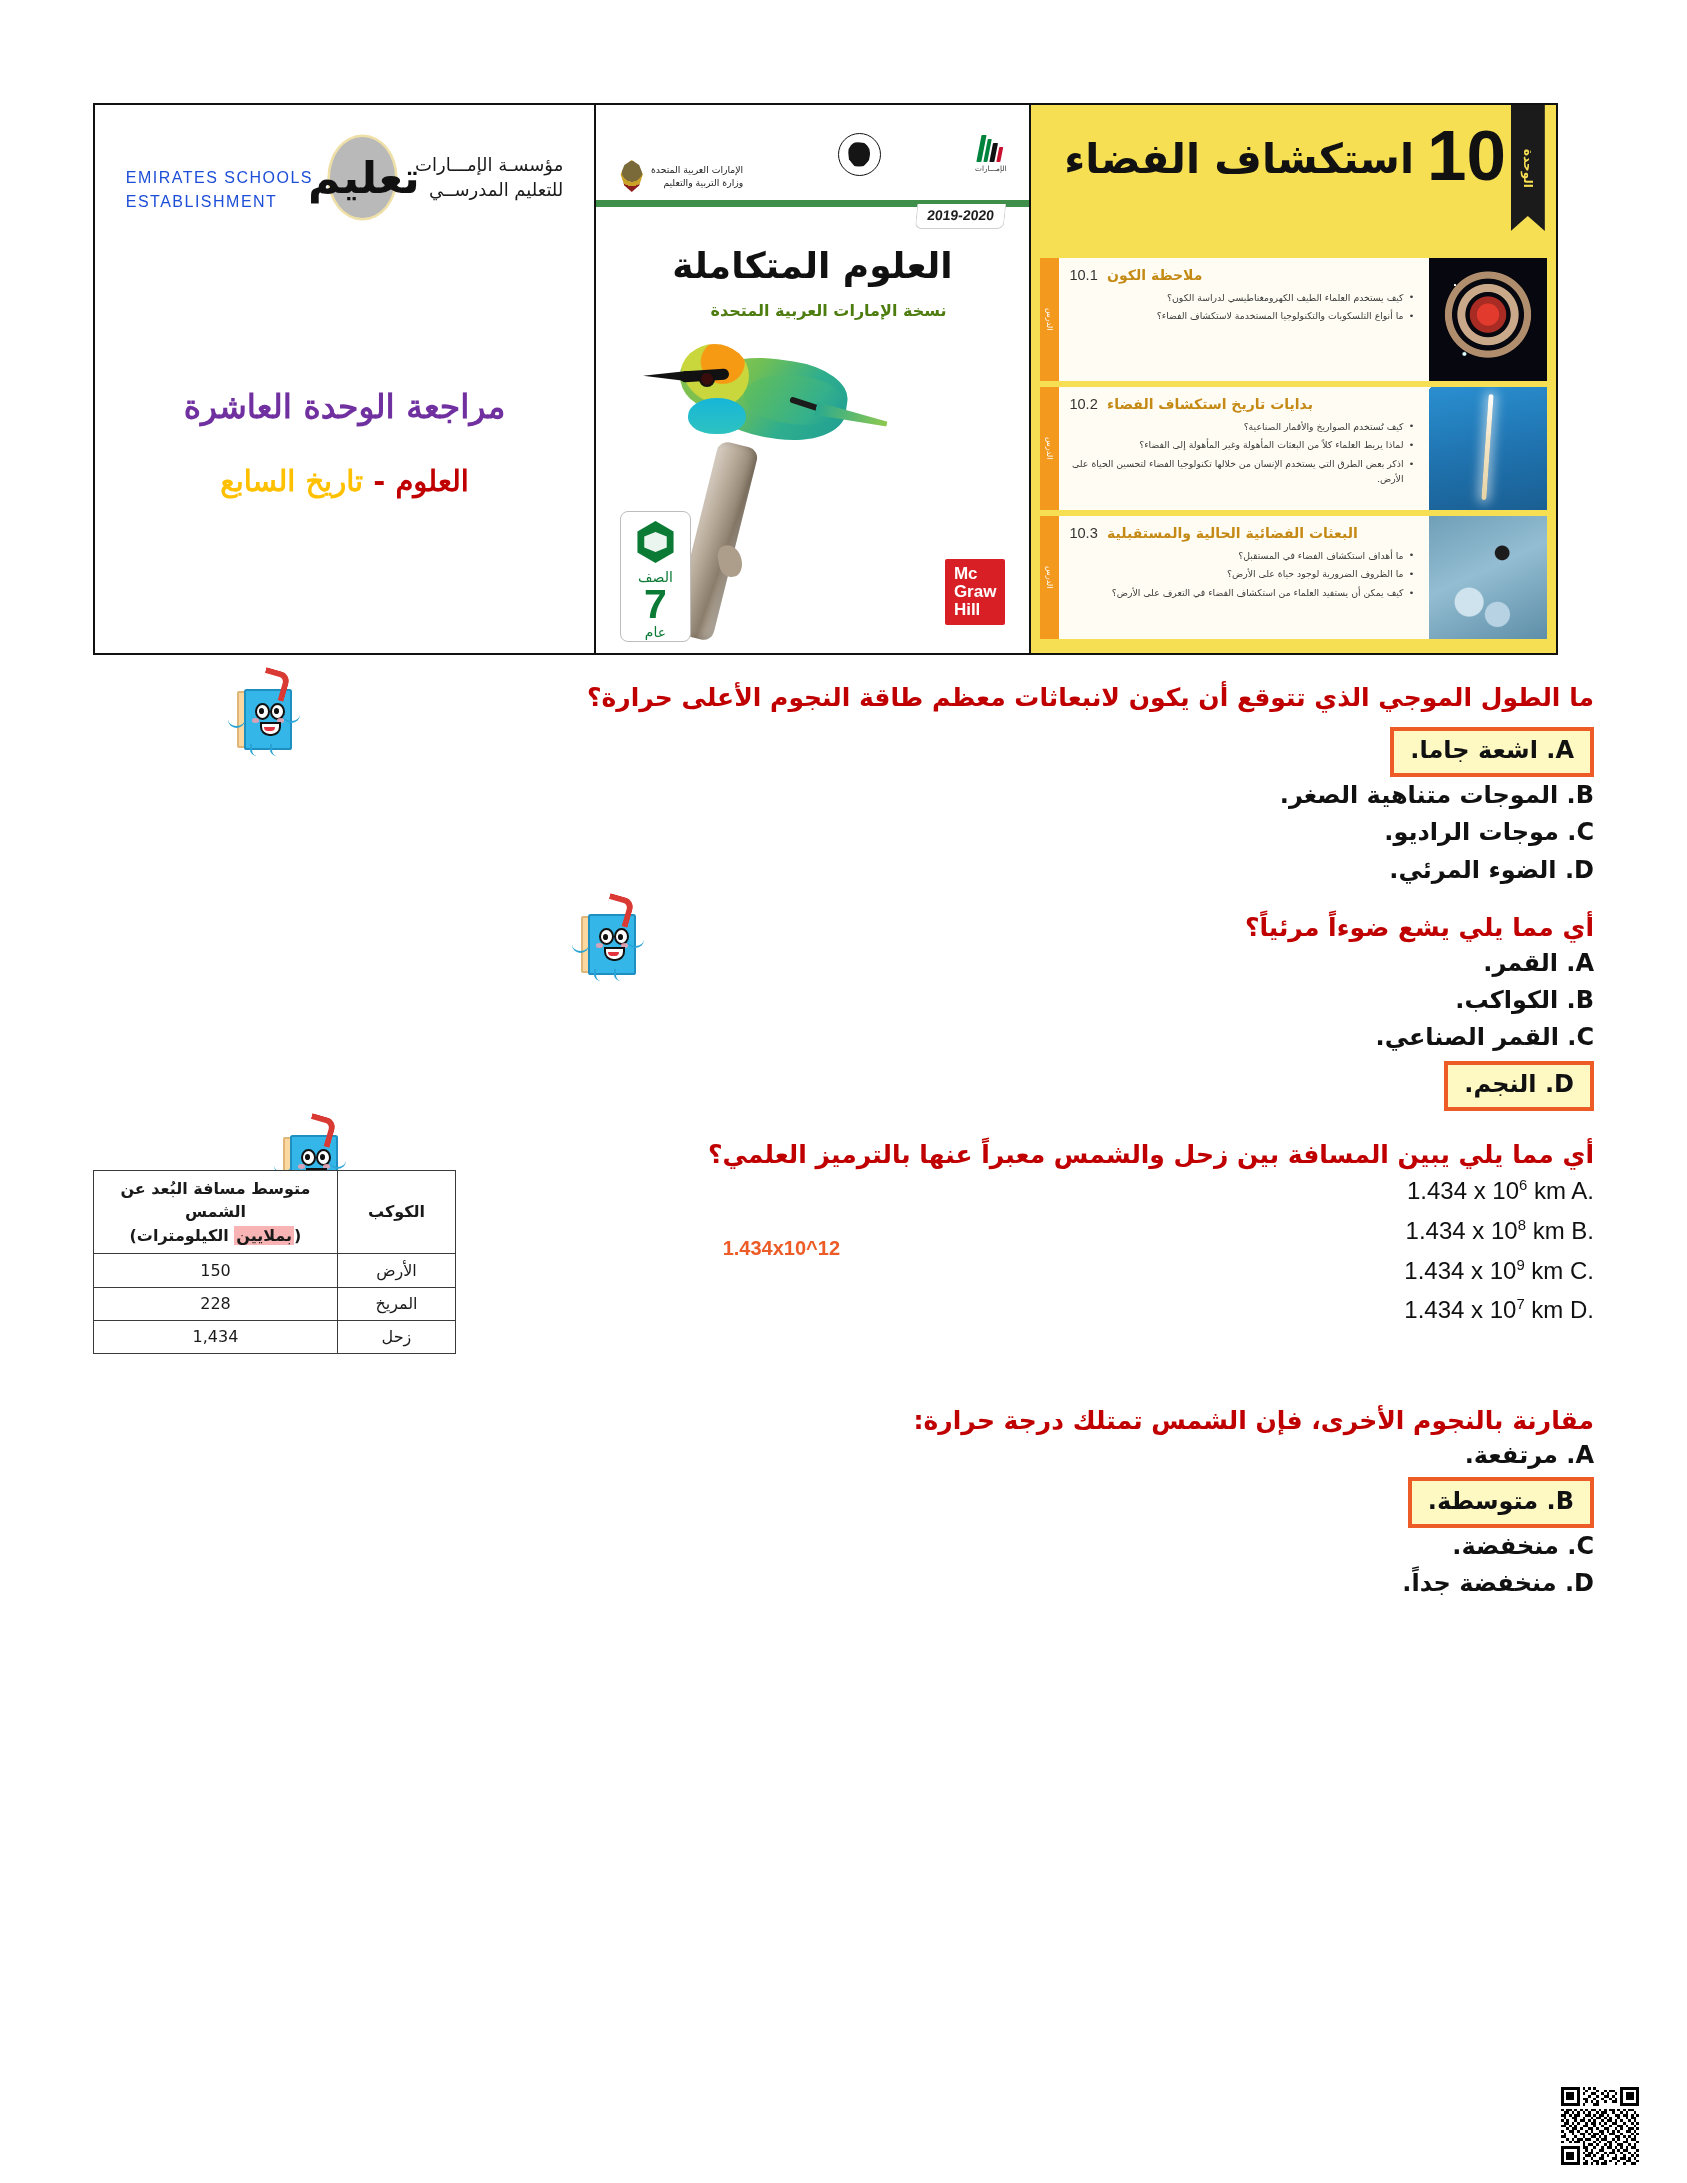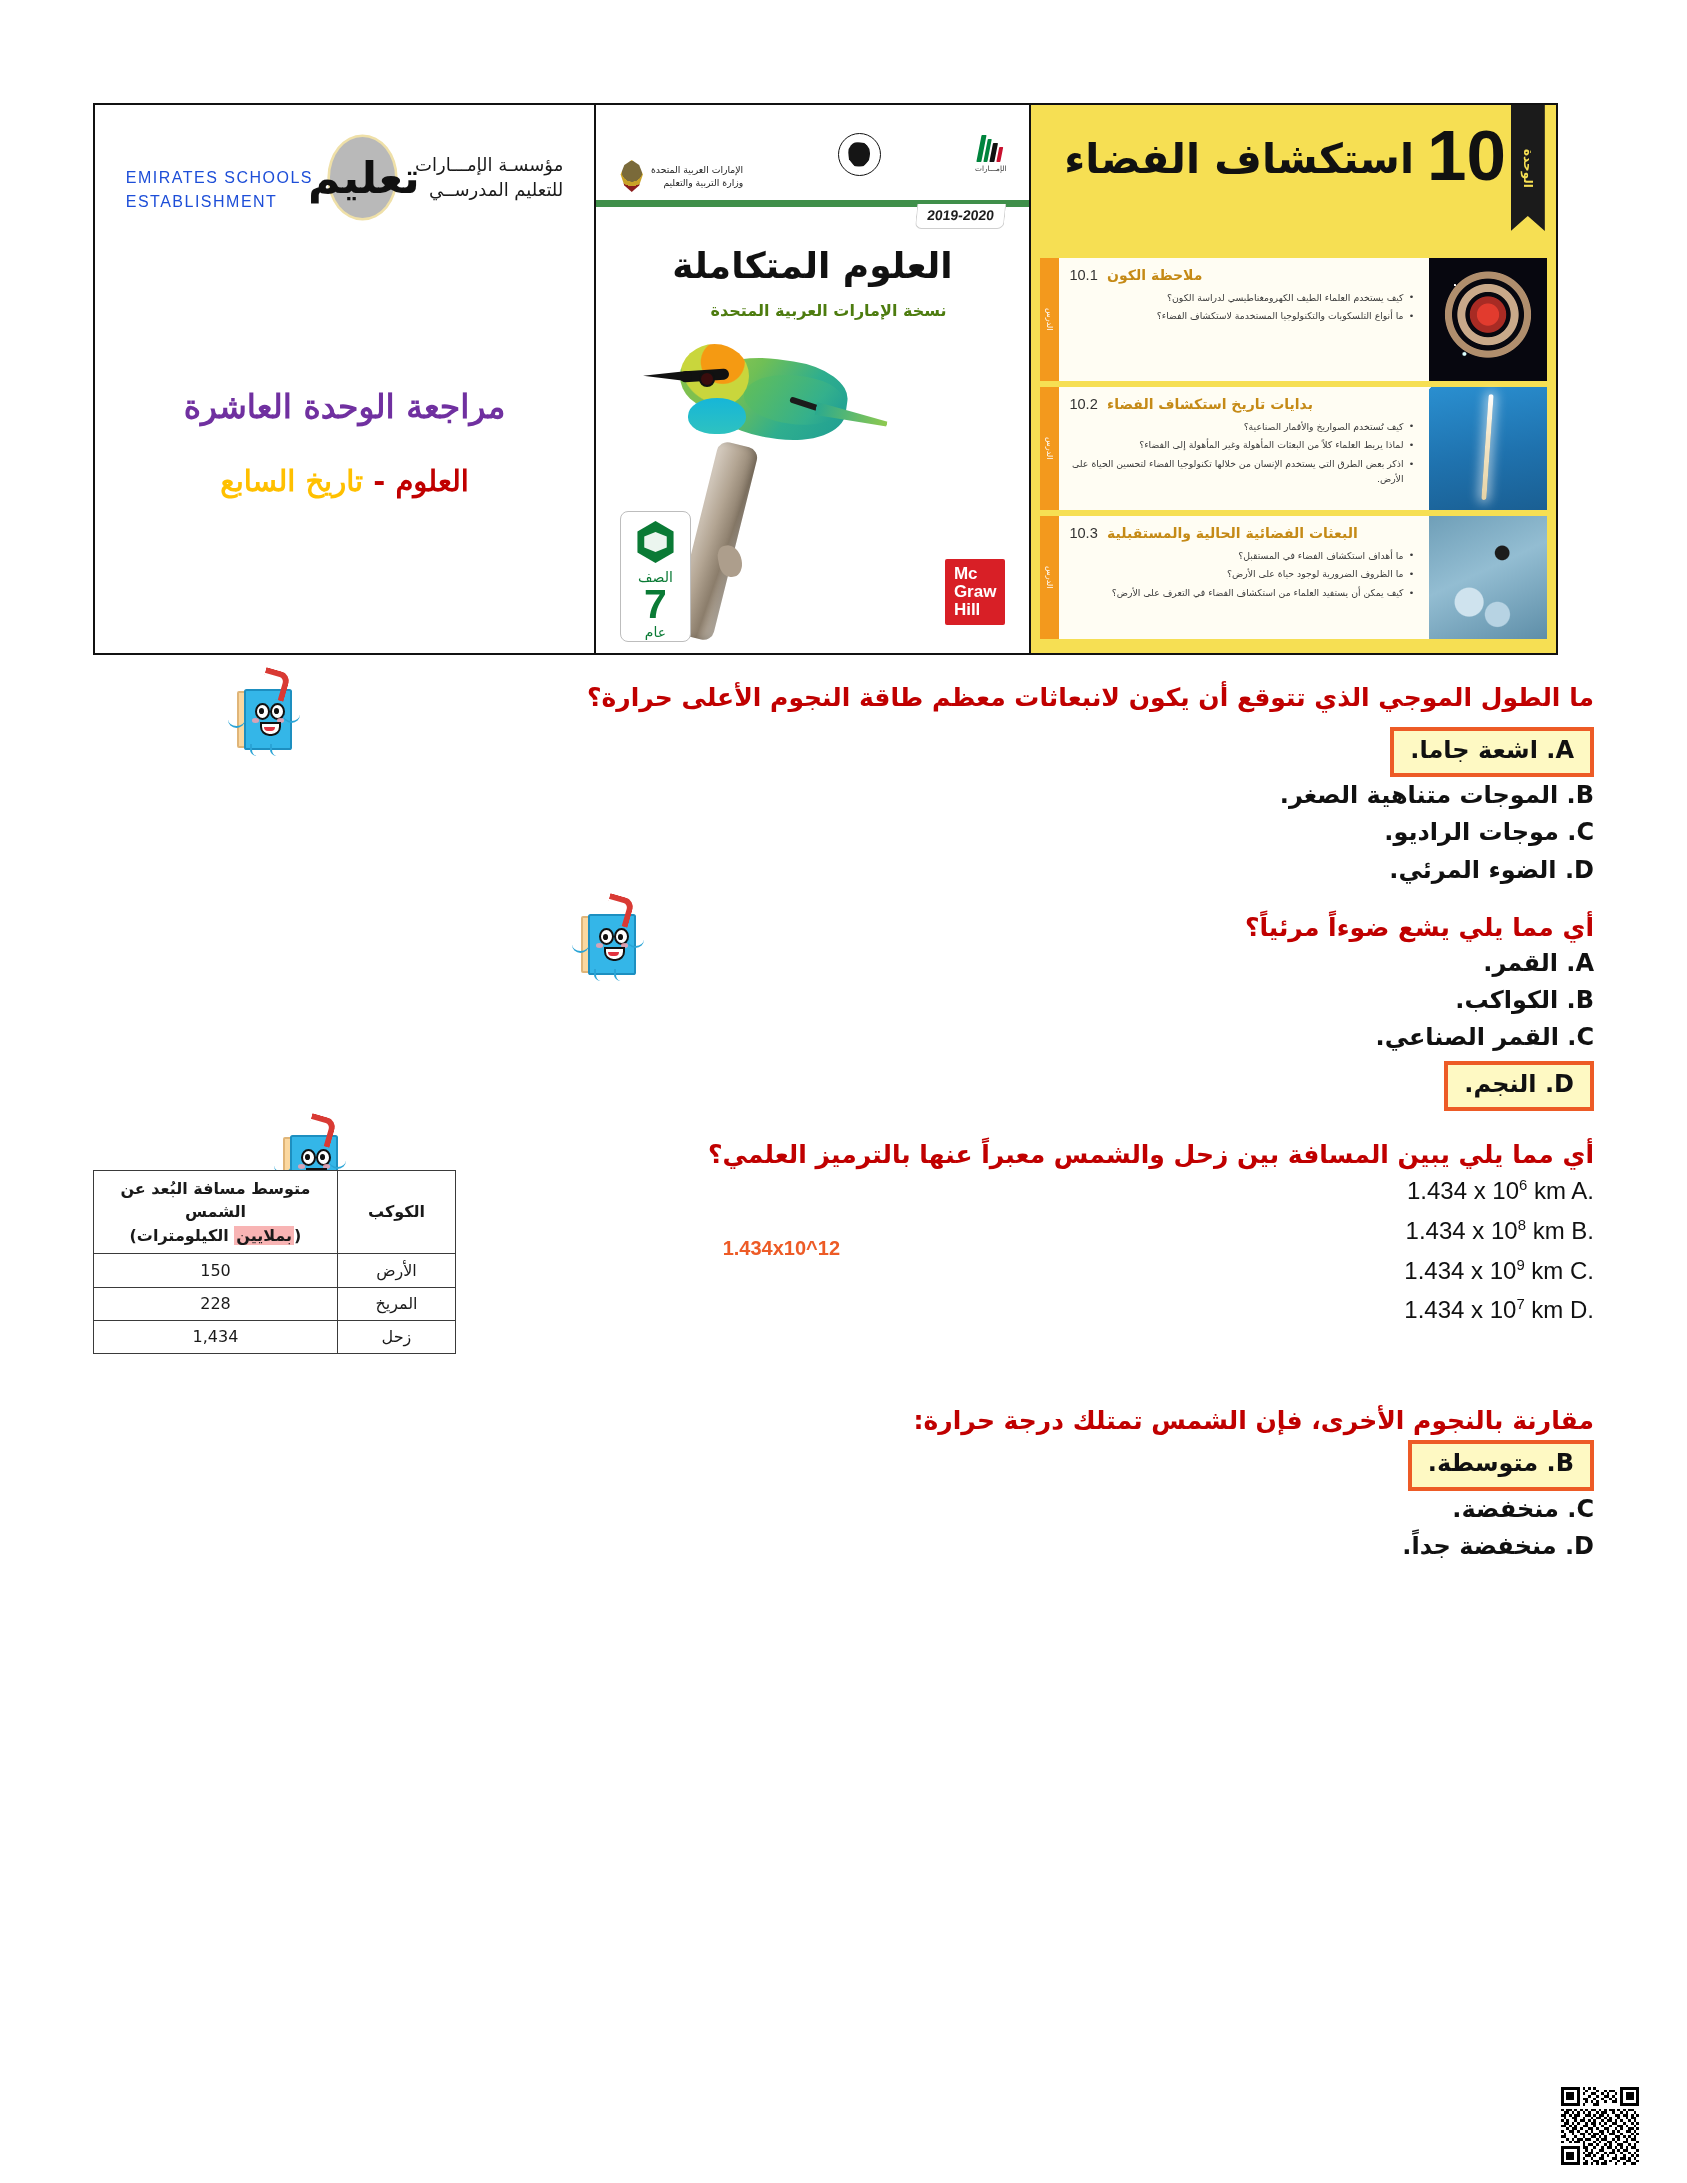--- a/index.html
+++ b/index.html
@@ -828,20 +828,24 @@
       <tr>
         <td>زحل</td>
         <td>1,434</td>
       </tr>
     </tbody>
       </table>
   </div>
 
   <div class="q-block" style="margin-top:74px;">
     <div class="q-text">مقارنة بالنجوم الأخرى، فإن الشمس تمتلك درجة حرارة:</div>
+    <div class="opt">
+      <span>A.</span>
+      <span>مرتفعة.</span>
+    </div>
     <div style="margin-top:2.6px;">
       <div class="opt boxed">
         <span>B.</span>
         <span>متوسطة.</span>
       </div>
     </div>
     <div class="opt">
       <span>C.</span>
       <span>منخفضة.</span>
     </div>

